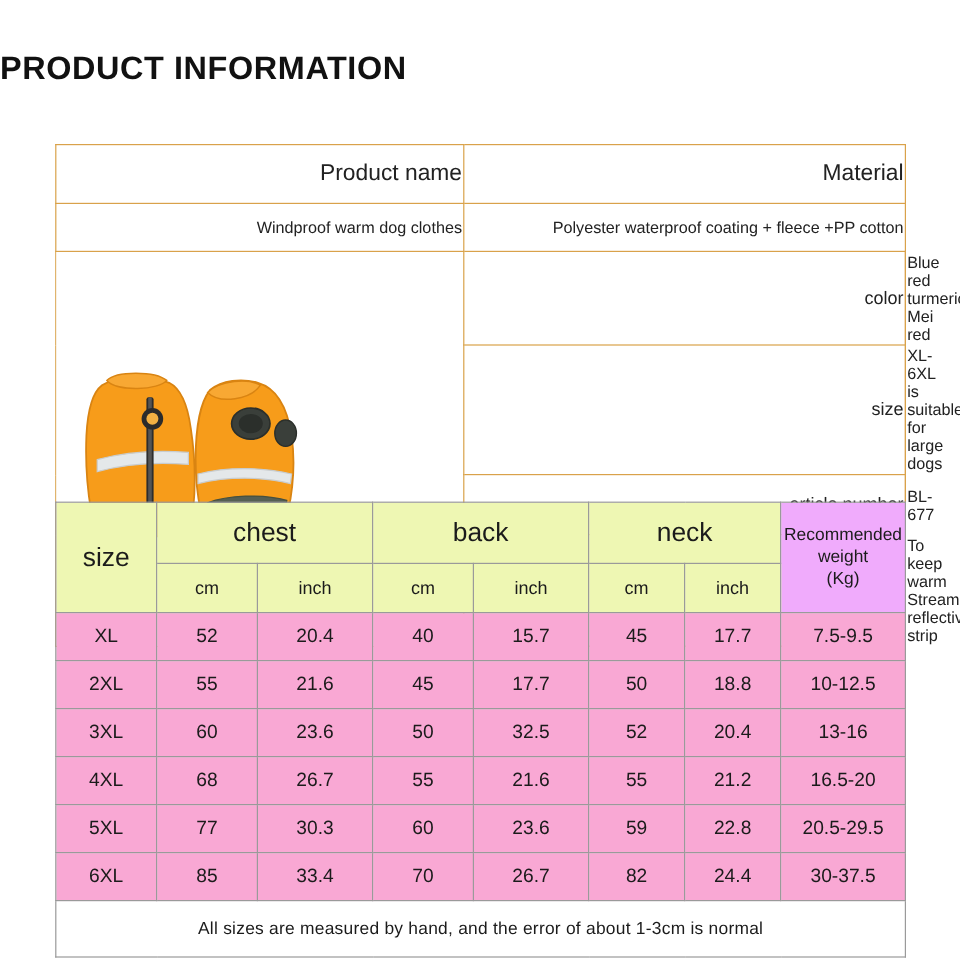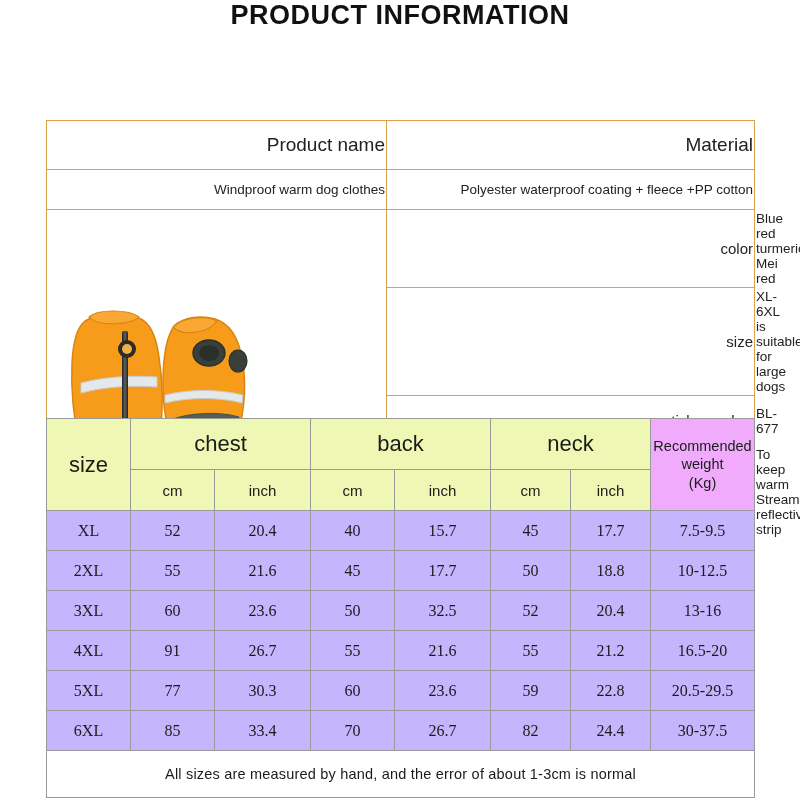--- a/index.html
+++ b/index.html
@@ -14,25 +14,26 @@
     color: #1a1a1a;
     overflow: hidden;
   }
   .page {
     position: relative;
     width: 800px;
     height: 800px;
     box-sizing: border-box;
   }
   .title {
-    text-align: center;
+    text-align: left;
     font-size: 27px;
     font-weight: bold;
     letter-spacing: 0.5px;
     color: #111111;
+    padding-top: 42px;
     padding-bottom: 0;
   }
 
   
   .info-table {
     position: absolute;
     left: 46px;
     top: 120px;
     width: 708px;
     border-collapse: collapse;
@@ -105,24 +106,23 @@
     background: #eef7b3;
     font-size: 15px;
     height: 38px;
   }
   .hdr-rec {
     background: #f0abfc;
     font-size: 14.5px;
     line-height: 1.25;
   }
   .size-cell {
-    background: #c4b5fd;
+    background: #f9a8d4;
     font-size: 16px;
     height: 37px;
-    font-family: Liberation Serif, serif;
   }
   .size-first {
     font-size: 16px;
   }
   .note-row td {
     background: #ffffff;
     font-size: 14.5px;
     height: 44px;
     letter-spacing: 0.2px;
     margin-left: 21px;
@@ -256,21 +256,21 @@
         <td class="size-cell">60</td>
         <td class="size-cell">23.6</td>
         <td class="size-cell">50</td>
         <td class="size-cell">32.5</td>
         <td class="size-cell">52</td>
         <td class="size-cell">20.4</td>
         <td class="size-cell">13-16</td>
       </tr>
       <tr>
         <td class="size-cell size-first">4XL</td>
-        <td class="size-cell">91</td>
+        <td class="size-cell">68</td>
         <td class="size-cell">26.7</td>
         <td class="size-cell">55</td>
         <td class="size-cell">21.6</td>
         <td class="size-cell">55</td>
         <td class="size-cell">21.2</td>
         <td class="size-cell">16.5-20</td>
       </tr>
       <tr>
         <td class="size-cell size-first">5XL</td>
         <td class="size-cell">77</td>

